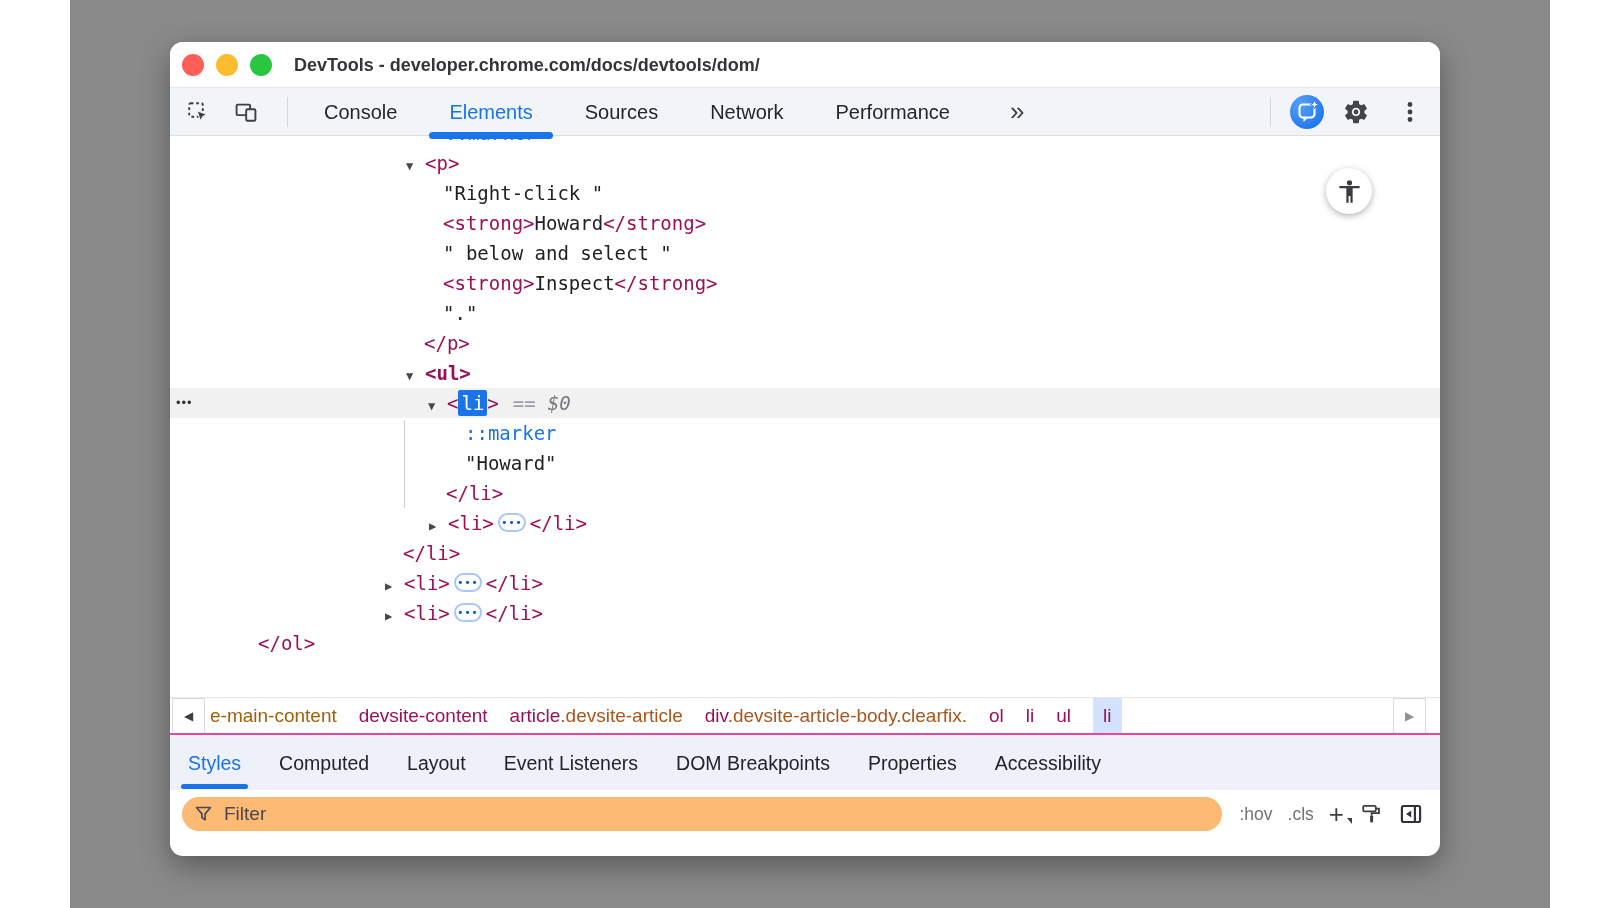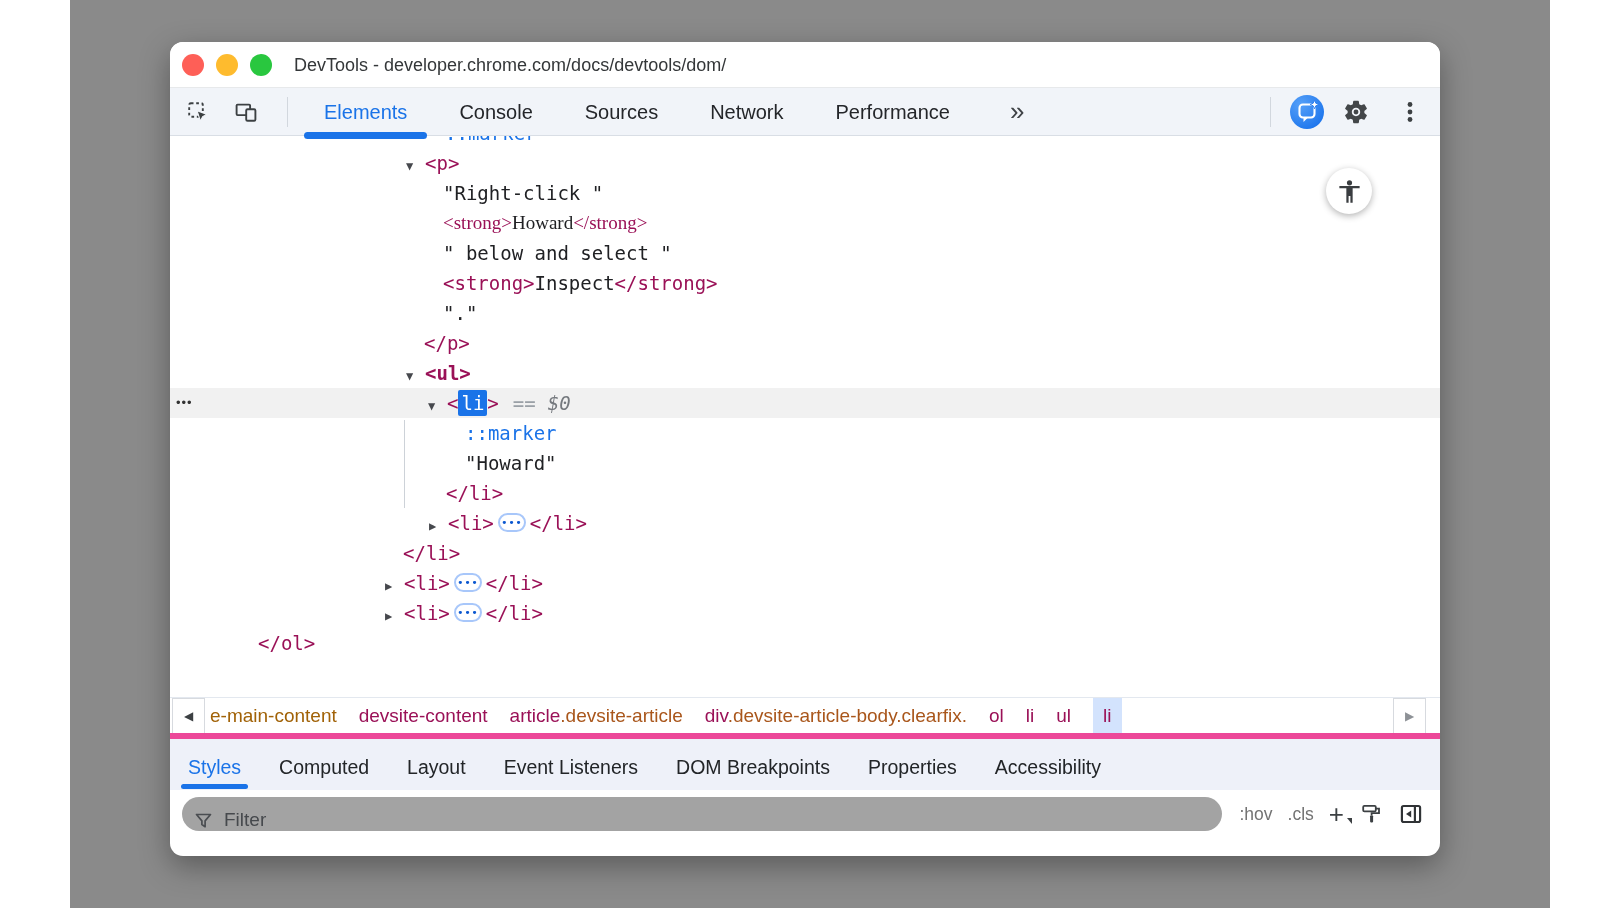--- a/index.html
+++ b/index.html
@@ -8,21 +8,21 @@
   .backdrop { position:absolute; left:70px; top:0; width:1480px; height:908px; background:#8a8a8a; }
 
   .window { position:absolute; left:170px; top:42px; width:1270px; height:814px; background:#ffffff;
             border-radius:13px; box-shadow:0 10px 30px rgba(0,0,0,.35); overflow:hidden; }
 
   
   .titlebar { position:absolute; left:0; top:0; width:100%; height:46px; background:#ffffff;
               border-bottom:1px solid #e7e9eb; }
   .light { position:absolute; top:12px; width:22px; height:22px; border-radius:50%; }
   .light.l0 { left:12px; } .light.l1 { left:46px; } .light.l2 { left:80px; }
-  .win-title { position:absolute; left:124px; top:0; line-height:46px; font-size:18px; font-weight:normal; color:#343739; }
+  .win-title { position:absolute; left:124px; top:0; line-height:46px; font-size:18px; font-weight:bold; color:#343739; }
 
   
   .toolbar { position:absolute; left:0; top:46px; width:100%; height:48px; background:#f1f4f9;
              border-bottom:1px solid #d9dee5; z-index:3; }
   .tb-icon { position:absolute; top:12px; width:24px; height:24px; cursor:pointer; }
   .tb-sep  { position:absolute; top:9px; width:1px; height:30px; background:#d2d7de; }
   .tabs { position:absolute; left:128px; top:0; height:48px; display:flex; }
   .tab { position:relative; line-height:48px; padding:0 26px; font-size:20px; color:#24262a; cursor:pointer; white-space:nowrap; }
   .tab.selected { color:var(--accent,#1a73e8); }
   .tab.selected::after { content:""; position:absolute; left:6px; right:6px; bottom:-3px; height:7px;
@@ -60,30 +60,30 @@
                display:flex; align-items:center; justify-content:center; cursor:pointer; font-size:12px; }
   .crumb-nav.left { left:2px; color:#3c4043; }
   .crumb-nav.right { right:14px; color:#8d9196; }
   .crumb-items { position:absolute; left:40px; top:0; height:36px; display:flex; align-items:center; gap:22px; font-size:19px; white-space:nowrap; }
   .crumb { cursor:pointer; line-height:36px; }
   .crumb.selected { background:var(--selected-crumb-bg,#d3e3fd); padding:0 10px; }
   .p-dark { color:#a16207; } .p-tag { color:var(--tag,#9a1157); } .p-attr { color:var(--attribute,#a9561b); }
 
   
   .styles-tabs { position:absolute; left:0; top:691px; width:100%; height:57px; background:#eef1f9;
-                 border-top:6px solid #ec4899; display:flex; gap:38px; padding-left:18px; }
+                 border-top:2px solid #ec4899; display:flex; gap:38px; padding-left:18px; }
   .stab { position:relative; line-height:56px; font-size:19.5px; color:#222528; cursor:pointer; white-space:nowrap; }
   .stab.selected { color:var(--accent,#1a73e8); }
   .stab.selected::after { content:""; position:absolute; left:-7px; right:-7px; bottom:1px; height:5px;
                           border-radius:3px; background:var(--accent,#1a73e8); }
 
   
   .filter-row { position:absolute; left:0; top:748px; width:100%; height:48px; background:#fff; }
   .filter-pill { position:absolute; left:12px; top:7px; width:1040px; height:34px; border-radius:17px;
-                 background:#a3a3a3; display:flex; align-items:flex-end; padding:0 12px; }
+                 background:#fdba74; display:flex; align-items:center; padding:0 12px; }
   .filter-pill input { flex:1; margin-left:10px; border:none; outline:none; background:transparent;
                        font-size:19px; color:#202124; font-family:"Liberation Sans",sans-serif; }
   .filter-pill input::placeholder { color:#46494d; opacity:1; }
   .filter-right { position:absolute; right:16px; top:0; height:48px; display:flex; align-items:center; gap:15px; }
   .toggle-txt { font-size:17.5px; color:#737373; cursor:pointer; }
   .plus { position:relative; font-size:26px; color:#3c4043; cursor:pointer; line-height:24px; }
   .plus::after { content:""; position:absolute; right:-8px; bottom:2px; border-left:5px solid transparent;
                  border-top:6px solid #3c4043; }
   .icon-btn { cursor:pointer; display:flex; }
 </style>
@@ -111,22 +111,22 @@
       </span>
       <span class="tb-icon" style="left:64px">
         <svg viewBox="0 0 24 24" width="24" height="24">
             <rect x="2.6" y="4.6" width="13.5" height="10.5" rx="1" fill="none" stroke="#3c4043" stroke-width="1.9"></rect>
             <rect x="12.2" y="9.2" width="9.2" height="11.6" rx="1.4" fill="#f1f4f9" stroke="#3c4043" stroke-width="1.9"></rect>
           </svg>
       </span>
       <span class="tb-sep" style="left:117px"></span>
 
       <div class="tabs" id="main-tabs">
+          <div class="tab">Console</div>
           <div class="tab selected">Elements</div>
-          <div class="tab">Console</div>
           <div class="tab">Sources</div>
           <div class="tab">Network</div>
           <div class="tab">Performance</div>
         </div>
 
       <span class="more-tabs">»</span>
 
       <span class="tb-sep" style="left:1100px"></span>
       <span class="ai-btn">
         <svg viewBox="0 0 34 34" width="34" height="34">
@@ -149,21 +149,21 @@
           </svg>
       </span>
     </div>
 
     <div class="tree" id="tree">
       <div class="guide"></div>
       <div id="tree-rows">
           <div class="row clipped" style="padding-left: 275px;"><span class="pseudo">::marker</span></div>
           <div class="row" style="padding-left: 236px;"><span class="tri">▼</span><span class="tag">&lt;p&gt;</span></div>
           <div class="row" style="padding-left: 273px;"><span class="txt">"Right-click "</span></div>
-          <div class="row" style="padding-left: 273px; font-family: Liberation Serif, serif;"><span class="tag">&lt;strong&gt;</span><span class="txt">Howard</span><span class="tag">&lt;/strong&gt;</span></div>
+          <div class="row" style="padding-left: 273px;"><span class="tag">&lt;strong&gt;</span><span class="txt">Howard</span><span class="tag">&lt;/strong&gt;</span></div>
           <div class="row" style="padding-left: 273px;"><span class="txt">" below and select "</span></div>
           <div class="row" style="padding-left: 273px;"><span class="tag">&lt;strong&gt;</span><span class="txt">Inspect</span><span class="tag">&lt;/strong&gt;</span></div>
           <div class="row" style="padding-left: 273px;"><span class="txt">"."</span></div>
           <div class="row" style="padding-left: 254px;"><span class="tag">&lt;/p&gt;</span></div>
           <div class="row" style="padding-left: 236px; font-weight: bold;"><span class="tri">▼</span><span class="tag">&lt;ul&gt;</span></div>
           <div class="row selected" style="padding-left: 258px;"><span class="gutter">•••</span><span class="tri">▼</span><span class="tag">&lt;<span class="hl">li</span>&gt;</span><span class="eq">==</span><span class="dollar">$0</span></div>
           <div class="row" style="padding-left: 295px;"><span class="pseudo">::marker</span></div>
           <div class="row" style="padding-left: 295px;"><span class="txt">"Howard"</span></div>
           <div class="row" style="padding-left: 276px;"><span class="tag">&lt;/li&gt;</span></div>
           <div class="row" style="padding-left: 259px;"><span class="tri">▶</span><span class="tag">&lt;li&gt;</span><span class="badge"><i>•••</i></span><span class="tag">&lt;/li&gt;</span></div>

